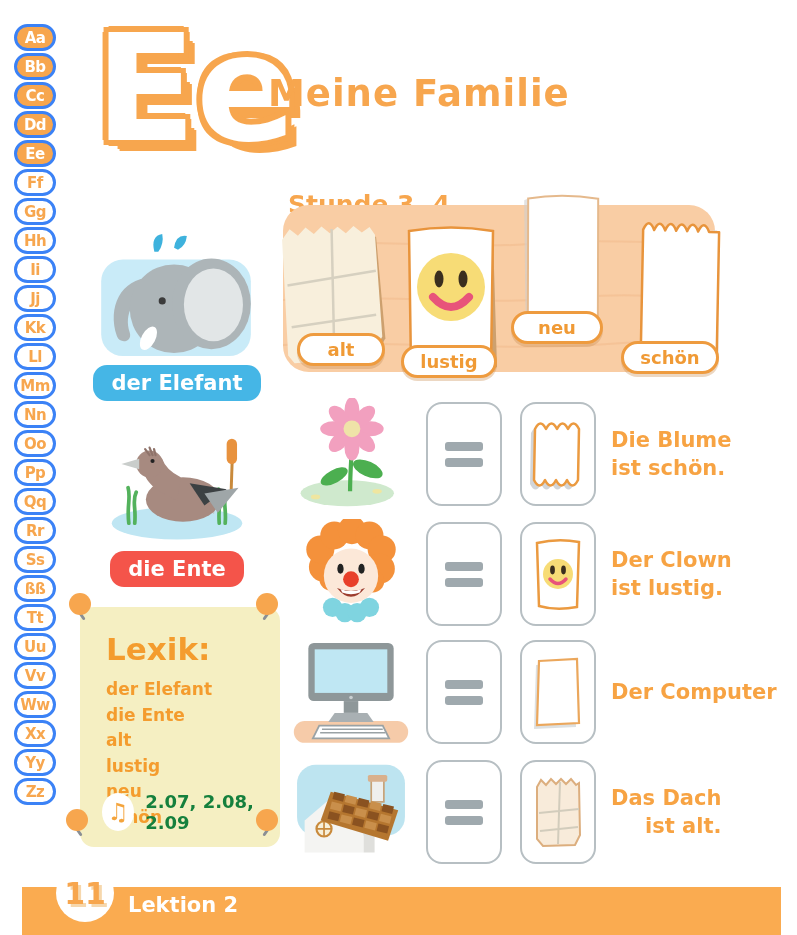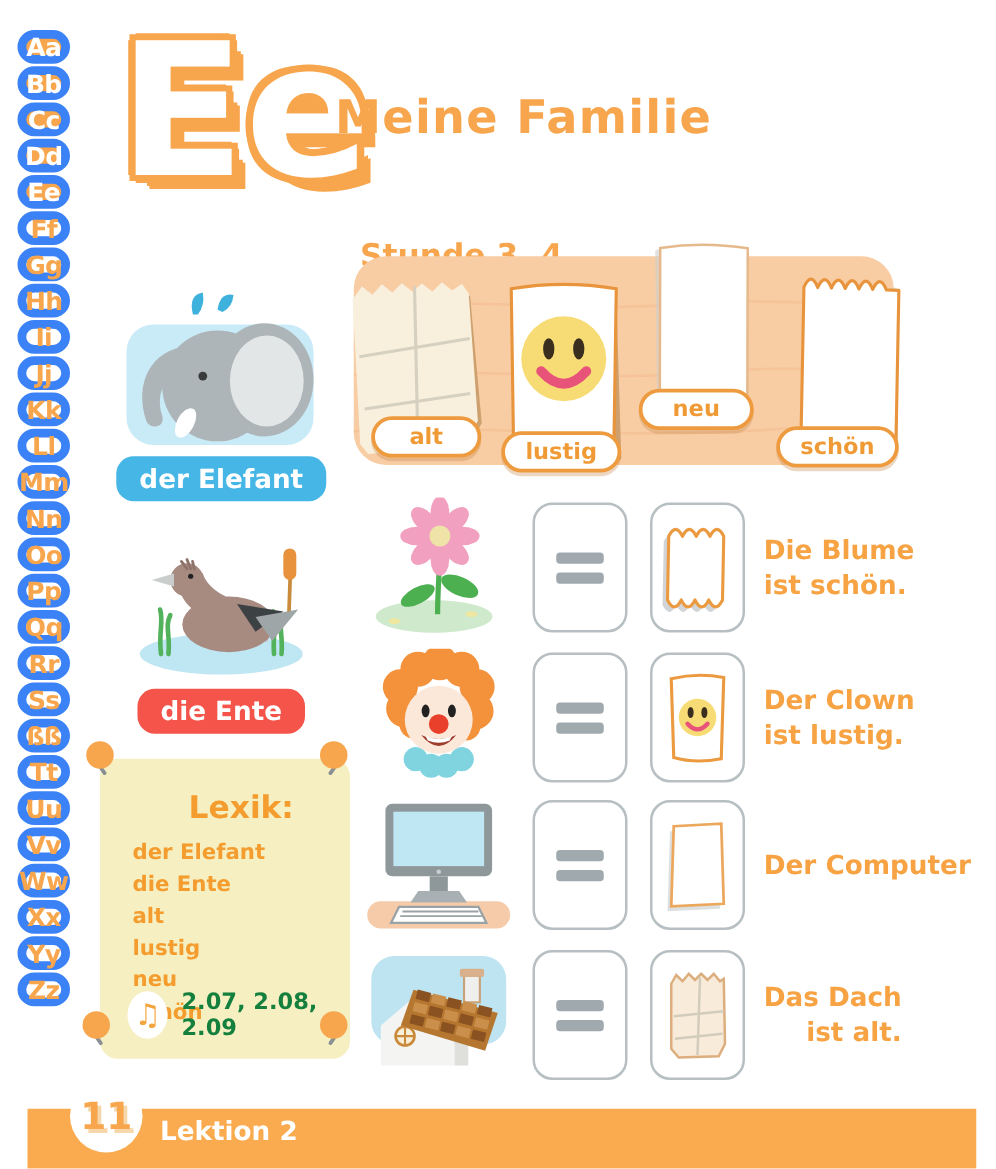--- a/index.html
+++ b/index.html
@@ -2,22 +2,22 @@
 <html><head>
 <meta charset="utf-8">
 <style>
   * { margin:0; padding:0; box-sizing:border-box; }
   html,body { background:#fff; }
   body { font-family:"DejaVu Sans", sans-serif; }
   .page { position:relative; width:797px; height:935px; background:#fff; overflow:hidden; }
 
   
   .alpha-tabs { position:absolute; left:14px; top:24px; width:50px; }
-  .tab { width:42px; height:27px; border:7px solid #3b82f6; border-radius:16px; background:#fff;
-         color:#F7A64E; font-weight:bold; font-size:20px; display:flex; align-items:center;
+  .tab { width:42px; height:27px; border:3px solid #3b82f6; border-radius:16px; background:#fff;
+         color:#F7A64E; font-weight:bold; font-size:15px; display:flex; align-items:center;
          justify-content:center; margin-bottom:2px; letter-spacing:-0.5px; }
   .tab.filled { background:#F7A64E; color:#fff; }
 
   
   .big-letter { position:absolute; left:95px; top:8px; font-size:148px; font-weight:bold; line-height:1.1;
     color:#fff;
     text-shadow:
       -5px -5px 0 #F7A64E, 5px -5px 0 #F7A64E, -5px 5px 0 #F7A64E, 5px 5px 0 #F7A64E,
       -6px 0 0 #F7A64E, 6px 0 0 #F7A64E, 0 -6px 0 #F7A64E, 0 6px 0 #F7A64E,
       9px 9px 0 #F7A64E, 11px 11px 0 #F7A64E; }
@@ -46,21 +46,21 @@
 
   
   .note { position:absolute; left:80px; top:607px; width:200px; height:240px; background:#F5EFC2; border-radius:14px; }
   .pin { position:absolute; width:22px; height:22px; z-index:6; }
   .pin::before { content:""; position:absolute; left:10px; top:14px; width:3px; height:14px;
                  background:#8a8f94; border-radius:2px; transform:rotate(35deg); }
   .pin.tl::before,.pin.bl::before { transform:rotate(-35deg); }
   .pin::after { content:""; position:absolute; left:0; top:0; width:22px; height:22px; border-radius:50%; background:#F7A64E; }
   .pin.tl { left:-11px; top:-14px; } .pin.tr { left:176px; top:-14px; }
   .pin.bl { left:-14px; top:202px; } .pin.br { left:176px; top:202px; }
-  .note h2 { margin:24px 0 10px 26px; font-size:25px; font-weight:bold; color:#F49C2E;text-align:center; }
+  .note h2 { margin:24px 0 10px 26px; font-size:31px; font-weight:bold; color:#F49C2E; }
   .note ul { list-style:none; margin-left:26px; }
   .note li { font-size:17px; font-weight:bold; color:#F49C2E; line-height:1.5; }
   .audio-row { position:absolute; left:22px; bottom:14px; display:flex; align-items:center; gap:11px; }
   .audio-circle { width:38px; height:38px; border-radius:50%; background:#fff; color:#F4A43C;
                   font-size:24px; display:flex; align-items:center; justify-content:center; }
   .audio-text { font-size:18px; font-weight:bold; color:#15803d; }
 
   
   .mrow { position:absolute; left:292px; display:flex; align-items:center; }
   .mrow-1 { top:398px;justify-content:space-between; } .mrow-2 { top:518px; } .mrow-3 { top:636px; } .mrow-4 { top:756px;text-align:right; }

